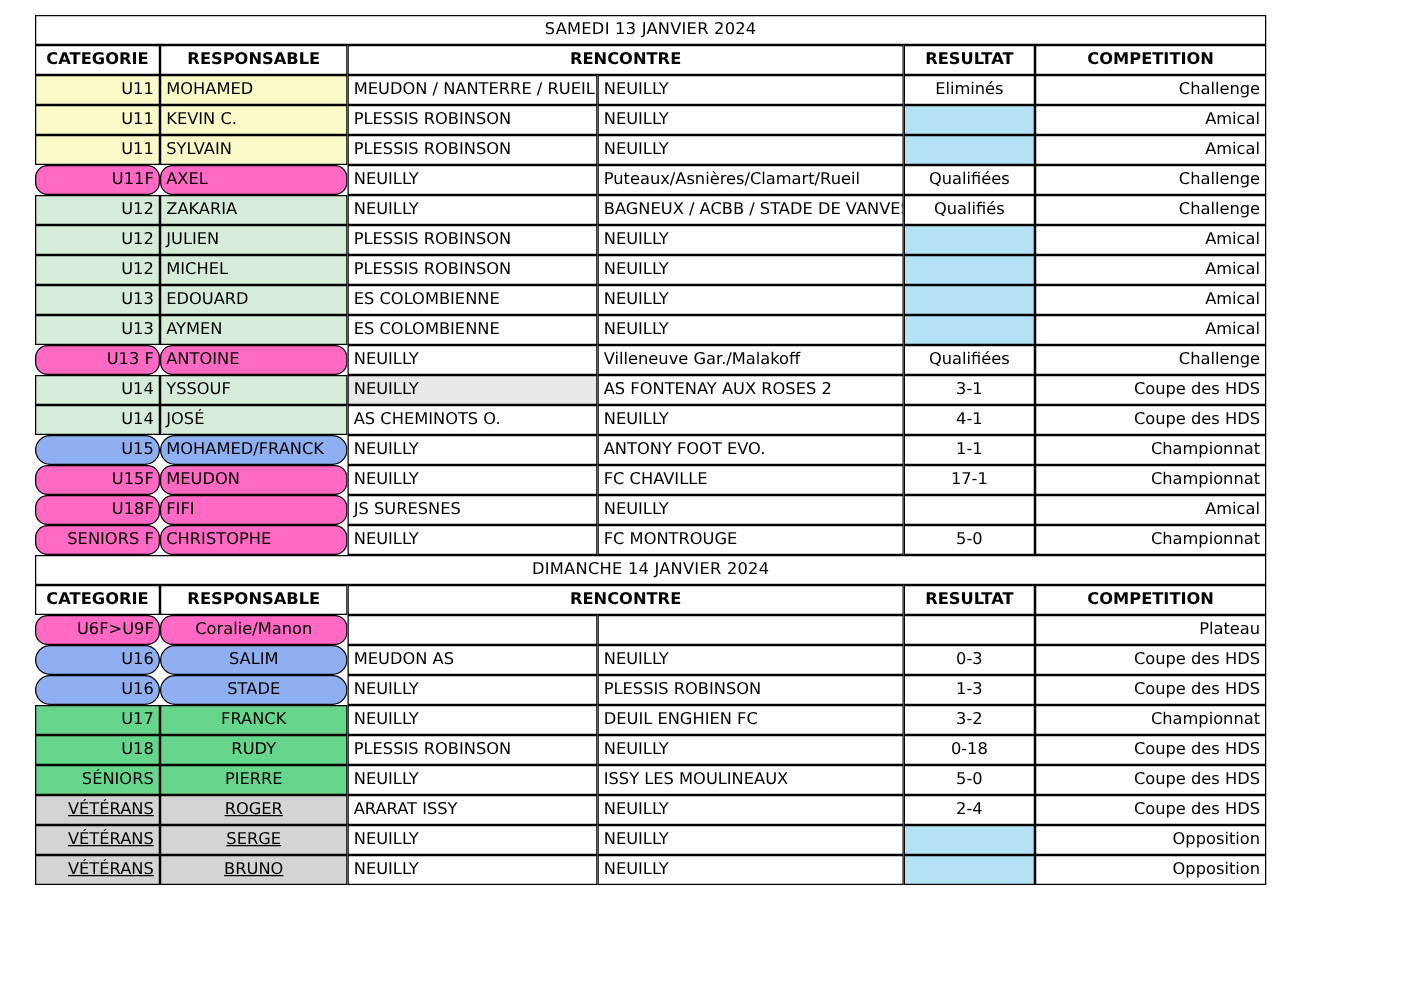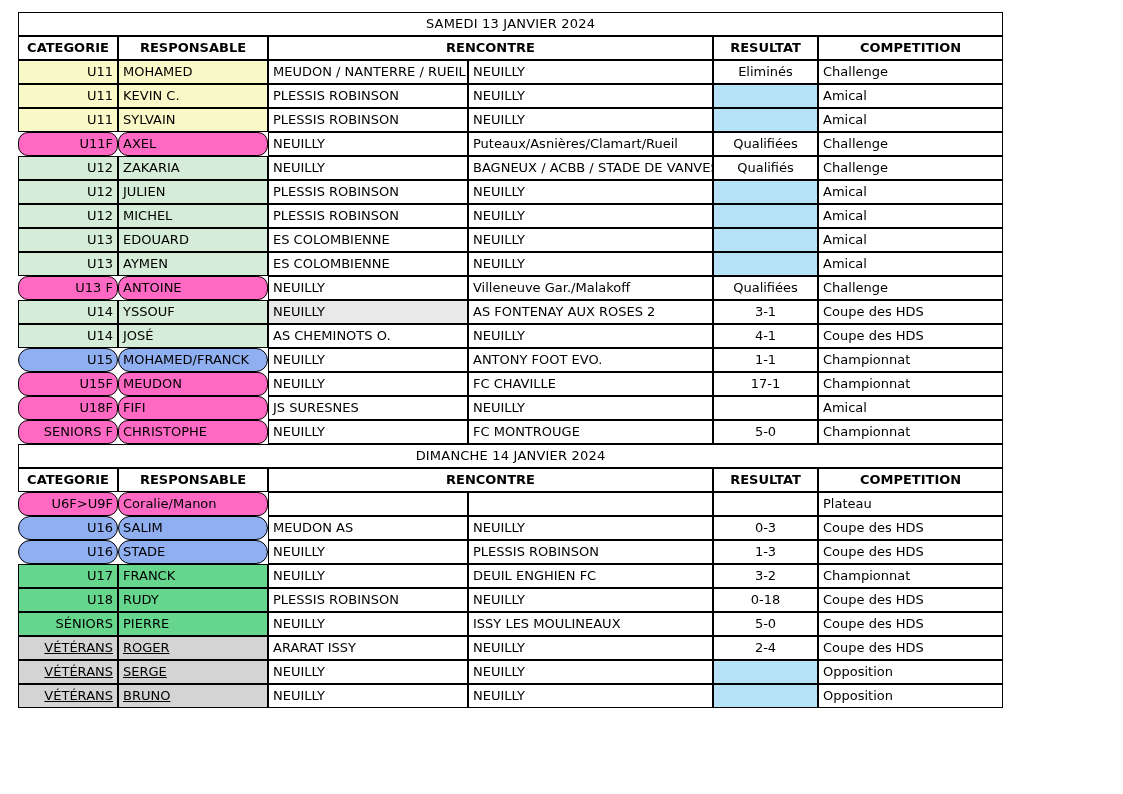--- a/index.html
+++ b/index.html
@@ -2,21 +2,21 @@
 <html><head>
 <meta charset="utf-8">
 <style>
   html,body{margin:0;padding:0;}
   body{
     width:1123px;height:794px;
     background:#ffffff;
     font-family:"DejaVu Sans","Liberation Sans",sans-serif;
     overflow:hidden;
   }
-  .sheet{position:absolute;left:18px;top:12px;width:985px;}
+  .sheet{position:absolute;left:28px;top:12px;width:985px;}
 
   table.grid{border-collapse:separate;border-spacing:0;table-layout:fixed;width:985px;}
   table.grid td{
     border:1.6px solid #000000;
     padding:0 4px;
     font-size:13px;
     color:#000000;
     height:22px;
     line-height:1.05;
     overflow:hidden;
@@ -49,24 +49,24 @@
     text-align:center;
     font-weight:bold;
     font-size:13px;
     height:22px;
     background:#ffffff;
   }
 
   
   td.cat{text-align:right;}
   td.resp-left{text-align:left;}
-  td.resp-center{text-align:left;}
+  td.resp-center{text-align:center;}
   td.team{text-align:left;margin-left:24px;}
   td.res{text-align:center;}
-  td.comp{text-align:left;}
+  td.comp{text-align:right;}
 
   td.tall{height:38px;}
   td.tall2{height:30px;}
   td.small{font-size:11.5px;}
 
   .red{color:#FF0000;}
 
   
   .f-yellow{background:#FAFAC8 !important;}
   .f-pink{background:#FF69C4 !important;border-radius:10px;}

